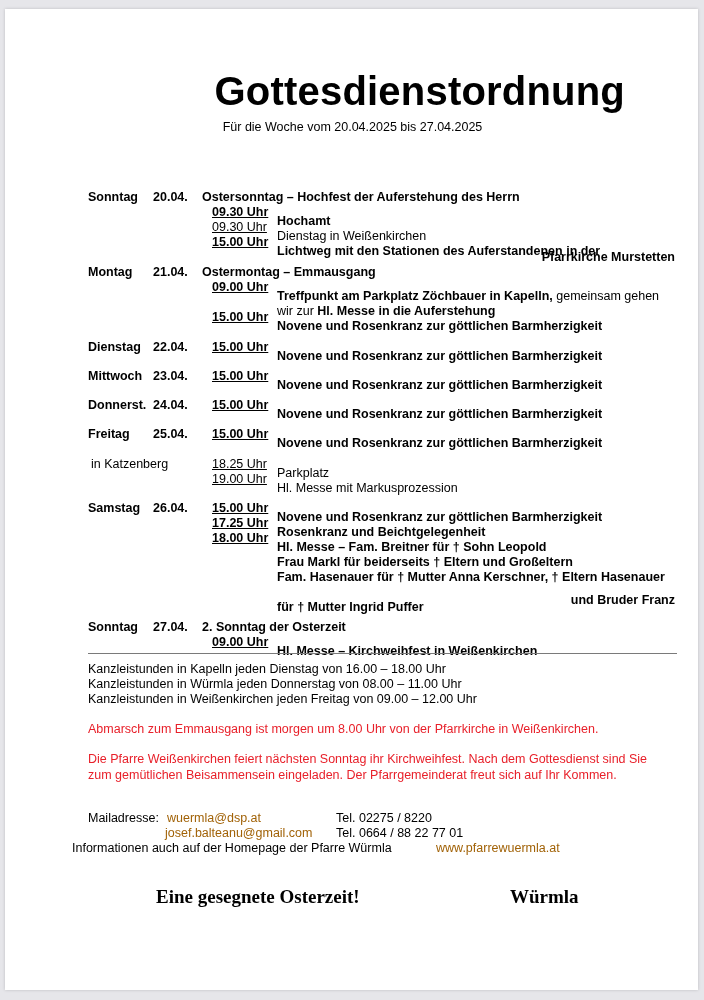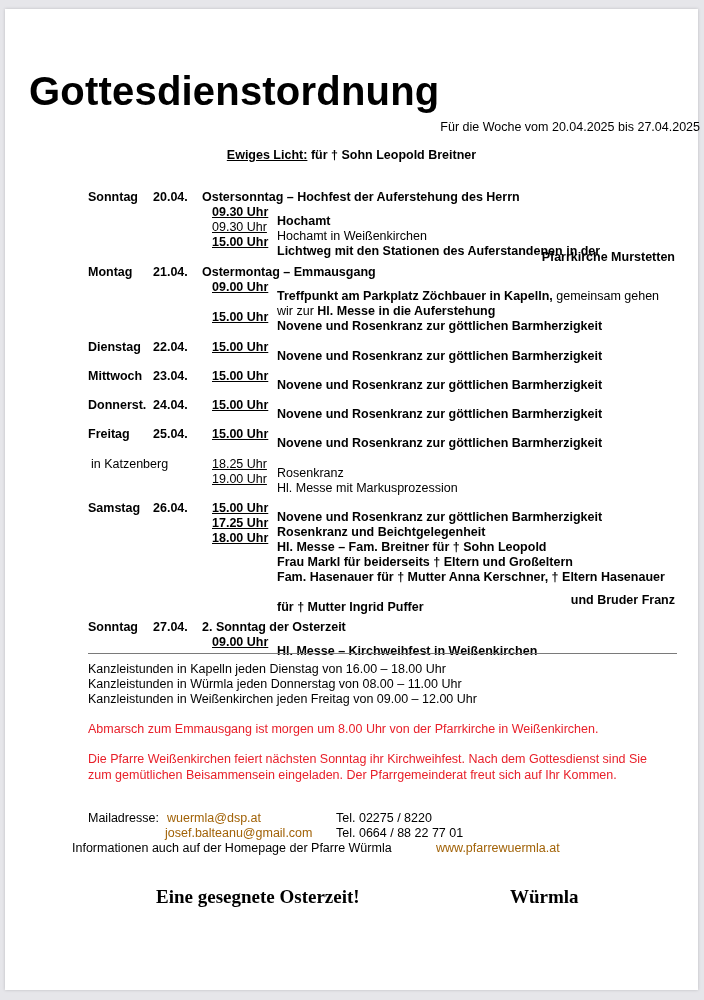--- a/index.html
+++ b/index.html
@@ -1,22 +1,22 @@
 <!DOCTYPE html>
 <html><head>
 <meta charset="utf-8">
 <style>
   html, body { margin:0; padding:0; }
   body { width:704px; height:1000px; background:#e6e6ea; position:relative; overflow:hidden;
          font-family:"Liberation Sans", sans-serif; color:#000; }
   .page { position:absolute; left:5px; top:9px; width:693px; height:981px; background:#fff;
           box-shadow:0 0 3px rgba(0,0,0,0.18); }
   .abs { position:absolute; white-space:nowrap; }
-  .title { left:0; width:620px; text-align:left; top:60px; font-size:40px; font-weight:bold; letter-spacing:0.2px;margin-left:24px; }
-  .subtitle { left:0; width:695px; text-align:right; top:111px; font-size:12.5px; }
+  .title { left:0; width:620px; text-align:right; top:60px; font-size:40px; font-weight:bold; letter-spacing:0.2px; }
+  .subtitle { left:0; width:695px; text-align:center; top:111px; font-size:12.5px; }
   .licht { left:0; width:693px; text-align:center; top:139px; font-size:12.5px; font-weight:bold; }
   .licht u { text-decoration:underline; }
   .row { font-size:12.5px; }
   .b { font-weight:bold; }
   .day { left:83px; }
   .date { left:148px; }
   .head { left:197px; }
   .time { left:207px;text-decoration:underline; }
   .desc { left:272px;margin-top:9px; }
   .rule { left:83px; width:589px; top:644px; height:0; border-top:1.5px solid #7a7a7a; }
@@ -24,30 +24,29 @@
   .blue { color:#a16207; }
   .serif { font-family:"Liberation Serif", serif; font-weight:bold; font-size:19px;margin-left:40px; }
 </style>
 </head>
 <body>
 
 <div class="page">
 
   <div class="abs title">Gottesdienstordnung</div>
   <div class="abs subtitle">Für die Woche vom 20.04.2025 bis 27.04.2025</div>
-  <div class="abs licht"><u>Ewiges Licht:</u><span> für † Sohn Leopold Breitner</span></div>
 
   <div>
     <div class="abs row b day" style="top:181px">Sonntag</div>
     <div class="abs row b date" style="top:181px">20.04.</div>
     <div class="abs row b head" style="top:181px">Ostersonntag – Hochfest der Auferstehung des Herrn</div>
     <div class="abs row b time" style="top:196px">09.30 Uhr</div>
     <div class="abs row b desc" style="top:196px">Hochamt</div>
     <div class="abs row time" style="top:211px">09.30 Uhr</div>
-    <div class="abs row desc" style="top:211px">Hochamt in Weißenkirchen</div>
+    <div class="abs row desc" style="top:211px">Dienstag in Weißenkirchen</div>
     <div class="abs row b time" style="top:226px">15.00 Uhr</div>
     <div class="abs row b desc" style="top:226px">Lichtweg mit den Stationen des Auferstandenen in der</div>
     <div class="abs row b" style="top:241px; right:23px">Pfarrkirche Murstetten</div>
   </div>
 
   <div>
     <div class="abs row b day" style="top:256px">Montag</div>
     <div class="abs row b date" style="top:256px">21.04.</div>
     <div class="abs row b head" style="top:256px">Ostermontag – Emmausgang</div>
     <div class="abs row b time" style="top:271px">09.00 Uhr</div>
@@ -81,21 +80,21 @@
   <div>
     <div class="abs row b day" style="top:418px">Freitag</div>
     <div class="abs row b date" style="top:418px">25.04.</div>
     <div class="abs row b time" style="top:418px">15.00 Uhr</div>
     <div class="abs row b desc" style="top:418px">Novene und Rosenkranz zur göttlichen Barmherzigkeit</div>
   </div>
 
   <div>
     <div class="abs row" style="top:448px; left:86px">in Katzenberg</div>
     <div class="abs row time" style="top:448px">18.25 Uhr</div>
-    <div class="abs row desc" style="top:448px">Rosenkranz</div>
+    <div class="abs row desc" style="top:448px">Parkplatz</div>
     <div class="abs row time" style="top:463px">19.00 Uhr</div>
     <div class="abs row desc" style="top:463px">Hl. Messe mit Markusprozession</div>
   </div>
 
   <div>
     <div class="abs row b day" style="top:492px">Samstag</div>
     <div class="abs row b date" style="top:492px">26.04.</div>
     <div class="abs row b time" style="top:492px">15.00 Uhr</div>
     <div class="abs row b desc" style="top:492px">Novene und Rosenkranz zur göttlichen Barmherzigkeit</div>
     <div class="abs row b time" style="top:507px">17.25 Uhr</div>

